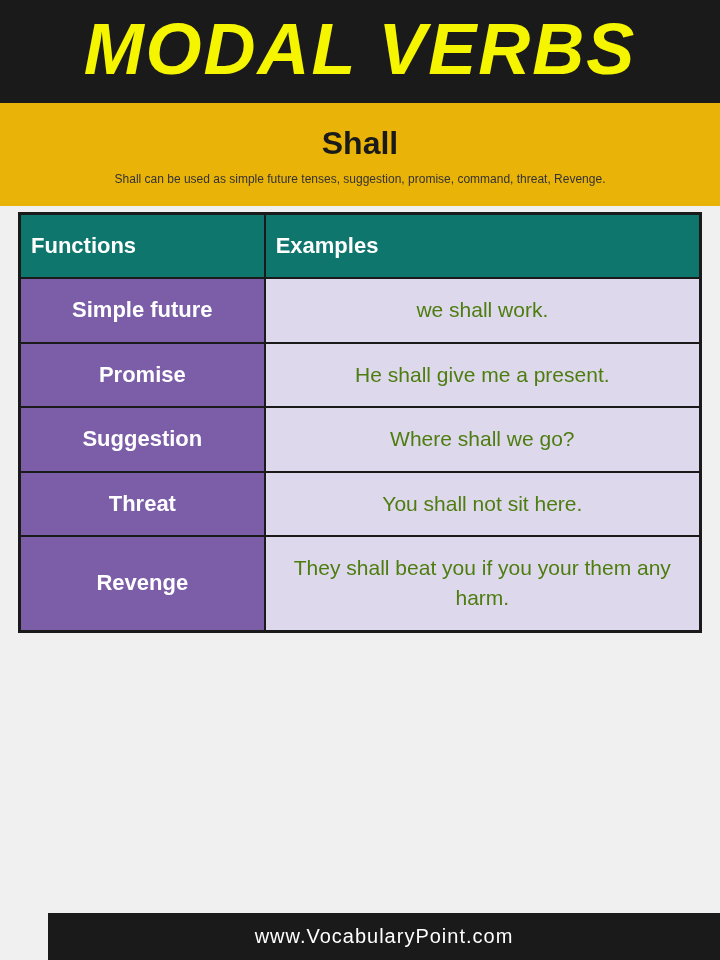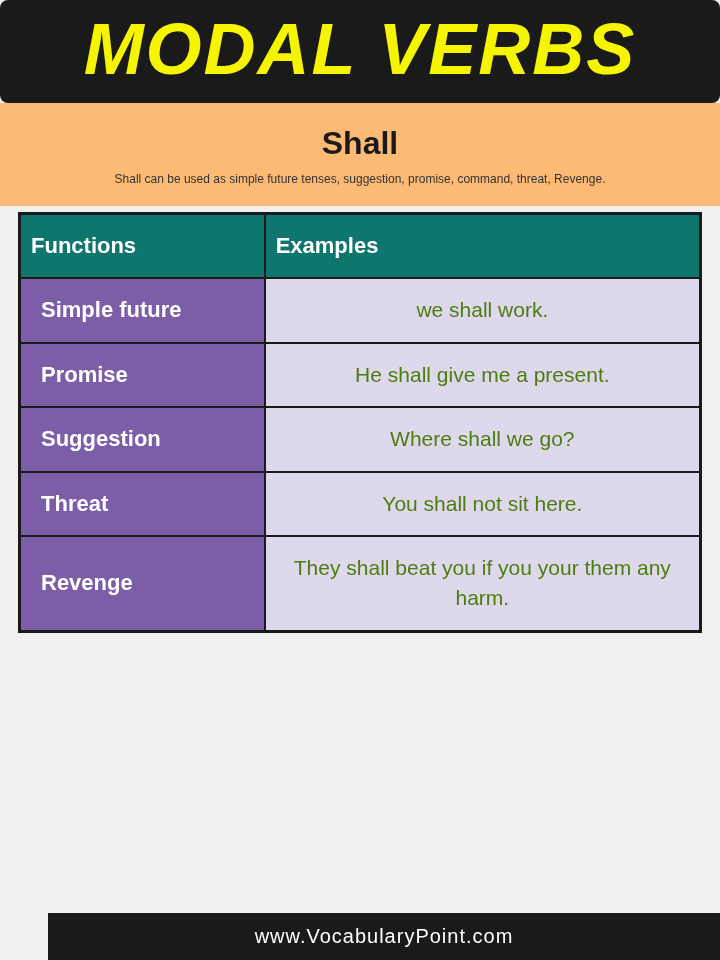--- a/index.html
+++ b/index.html
@@ -15,34 +15,33 @@
       background: #f0f0f0;
       display: flex;
       flex-direction: column;
       overflow: hidden;
     }
 
     .header {
       background: #1a1a1a;
       text-align: center;
       padding: 10px 20px 14px;
-      border-radius: 8px;
     }
 
     .header-title {
       font-size: 72px;
       font-weight: 900;
       color: #f5f500;
       letter-spacing: 2px;
       line-height: 1.1;
       font-style: italic;
     }
 
     .intro-section {
-      background: #fdba74;
+      background: #eab308;
       text-align: center;
       padding: 22px 40px 18px;
     }
 
     .intro-word {
       font-size: 32px;
       font-weight: 800;
       color: #1a1a1a;
       margin-bottom: 8px;
     }
@@ -80,21 +79,21 @@
       border: 2px solid #1a1a1a;
       padding: 16px 20px;
       vertical-align: middle;
     }
 
     tbody tr td:first-child {
       background: #7b5ea7;
       color: #fff;
       font-weight: 800;
       font-size: 22px;
-      text-align: left;
+      text-align: center;
       width: 36%;
       margin-top: 40px;
     }
 
     tbody tr td:last-child {
       background: #ddd8eb;
       color: #4d7c0f;
       font-size: 21px;
       text-align: center;
       line-height: 1.45;

